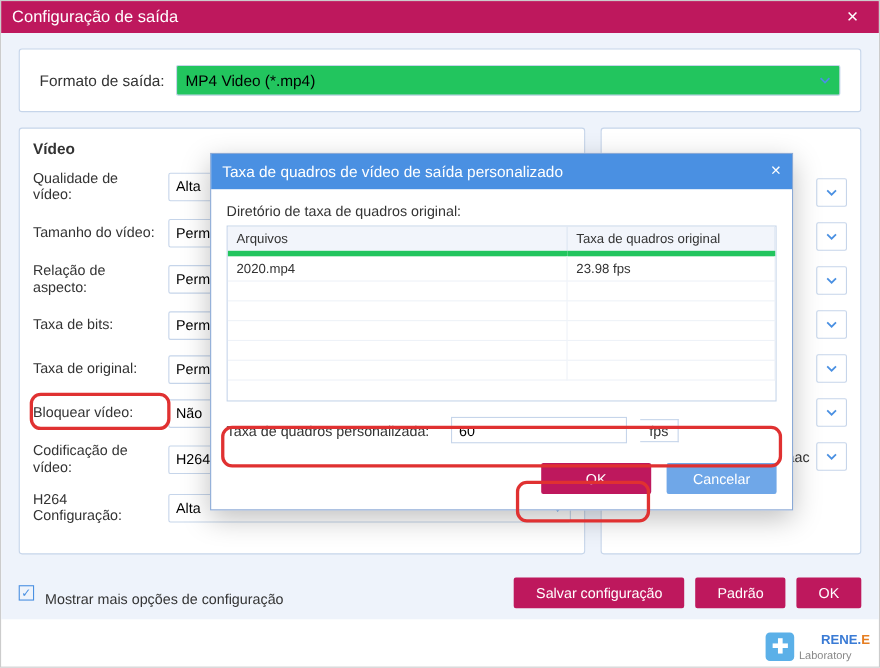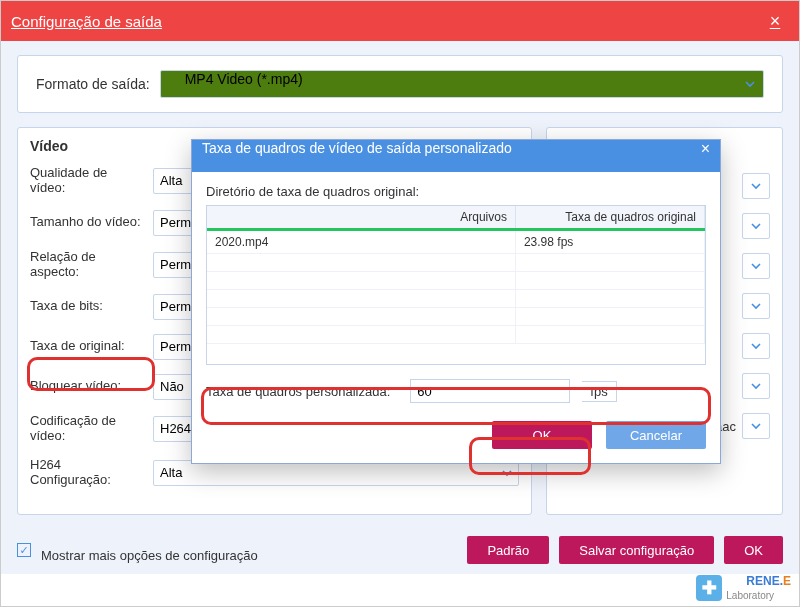--- a/index.html
+++ b/index.html
@@ -1,31 +1,31 @@
 <!DOCTYPE html>
 <html><head>
 <meta charset="utf-8">
 <style>
 * { box-sizing: border-box; margin: 0; padding: 0; font-family: "Segoe UI", Tahoma, Arial, sans-serif; }
 body { width: 800px; height: 607px; background: #fff; position: relative; overflow: hidden; border: 1px solid #ccc; }
 
 
-.titlebar { height: 40px; background: #ef4444; color: #fff; display: flex; align-items: center; padding: 0 10px; font-size: 15px; text-decoration: underline; }
+.titlebar { height: 29px; background: #be185d; color: #fff; display: flex; align-items: center; padding: 0 10px; font-size: 15px; }
 .titlebar .title { flex: 1; }
 .titlebar .close { width: 28px; text-align: center; font-size: 18px; cursor: pointer; }
 
 
 .content { padding: 14px 16px 0 16px; background: #eef3fb; height: calc(100% - 72px); position: relative; }
 
 .panel { background: #fff; border: 1px solid #c6d5ea; border-radius: 3px; }
 
 
 .format-row { padding: 14px 18px; margin-bottom: 14px; display: flex; align-items: center; gap: 10px; }
 .format-row .label { font-size: 14px; color: #333; }
-.select { border: 1px solid #c6d5ea; background: #4d7c0f; height: 28px; display: flex; padding: 0 24px; border-radius: 2px; position: relative; }
+.select { border: 1px solid #c6d5ea; background: #22c55e; height: 28px; display: flex; align-items: center; padding: 0 8px; border-radius: 2px; position: relative; }
 .select .chev { position: absolute; right: 8px; top: 50%; transform: translateY(-50%); color: #4a90e2; }
 .select.big { flex: 1; font-size: 14px; }
 
 
 .cols { display: flex; gap: 14px; }
 .col { flex: 1; padding: 10px 12px 12px 12px; }
 .section-title { font-weight: bold; font-size: 14px; margin-bottom: 12px; color: #333; }
 
 .row { display: flex; align-items: center; margin-bottom: 14px; gap: 8px; }
 .row .rlabel { width: 115px; font-size: 13px; color: #333; line-height: 1.15; }
@@ -51,29 +51,29 @@
 
 
 .logo { position: absolute; right: 8px; bottom: 4px; display: flex; align-items: center; gap: 4px; font-size: 12px; color: #555; }
 .logo .cross { width: 26px; height: 26px; background: #5bb0e8; border-radius: 4px; display: flex; align-items: center; justify-content: center; color: #fff; font-size: 18px; font-weight: bold; }
 .logo .rene { color: #3a7bd5; font-weight: bold; margin-left: 20px; }
 .logo .ee { color: #e67e22; font-weight: bold; }
 .logo .lab { color: #888; font-size: 10px; text-align: center; }
 
 
 .modal { position: absolute; left: 190px; top: 138px; width: 530px; background: #fff; border: 1px solid #8aa9d6; box-shadow: 0 8px 24px rgba(0,0,0,.25); }
-.modal .m-title { height: 32px; background: #4a90e2; color: #fff; display: flex; align-items: flex-start; padding: 0 10px; font-size: 14px; }
+.modal .m-title { height: 32px; background: #4a90e2; color: #fff; display: flex; align-items: center; padding: 0 10px; font-size: 14px; }
 .modal .m-title .t { flex: 1; }
 .modal .m-title .close { font-size: 16px; cursor: pointer; }
 .modal .m-body { padding: 12px 14px 14px 14px; }
 .m-label { font-size: 13px; color: #333; margin-bottom: 6px; }
 
 .grid { border: 1px solid #c6d5ea; height: 160px; overflow: auto; }
 .grid table { width: 100%; border-collapse: collapse; font-size: 12px; }
-.grid th { background: #f2f5fb; text-align: right; font-weight: normal; padding: 4px 8px; border-bottom: 3px solid #22c55e; border-right: 1px solid #dbe4f1; color: #333; }
+.grid th { background: #f2f5fb; text-align: left; font-weight: normal; padding: 4px 8px; border-bottom: 5px solid #22c55e; border-right: 1px solid #dbe4f1; color: #333; }
 .grid td { padding: 4px 8px; border-bottom: 1px solid #eef2f8; border-right: 1px solid #eef2f8; color: #333; }
 .grid tr.empty td { height: 18px; }
 
 .custom-row { display: flex; align-items: center; gap: 20px; margin-top: 14px; }
 .custom-row .clabel { font-size: 13px; color: #333; }
 .custom-row input { border: 1px solid #c6d5ea; height: 24px; padding: 0 6px; font-size: 13px; width: 160px; }
 .custom-row .unit { font-size: 13px; color: #333; border: 1px solid #c6d5ea; height: 21px; display: flex; align-items: center; padding: 0 8px; border-left: none; margin-left: -8px; }
 
 .modal-btns { display: flex; gap: 14px; justify-content: flex-end; margin-top: 18px; }
 .modal-btns .btn { min-width: 100px; }
@@ -223,22 +223,22 @@
               <path d="M1 3 L5 7 L9 3" fill="none" stroke="#4a90e2" stroke-width="1.6"></path>
             </svg>
           </div>
       </div>
     </div>
   </div>
 
   <div class="bottom-bar">
     <span class="chk">✓</span>
     <span class="chk-label">Mostrar mais opções de configuração</span>
+    <button class="btn">Salvar configuração</button>
     <button class="btn">Padrão</button>
-    <button class="btn">Salvar configuração</button>
     <button class="btn">OK</button>
   </div>
 
 </div>
 
 <div class="highlight" style="left:26px; top:356px; width:128px; height:34px;"></div>
 
 <div class="modal">
   <div class="m-title">
     <div class="t">Taxa de quadros de vídeo de saída personalizado</div>

